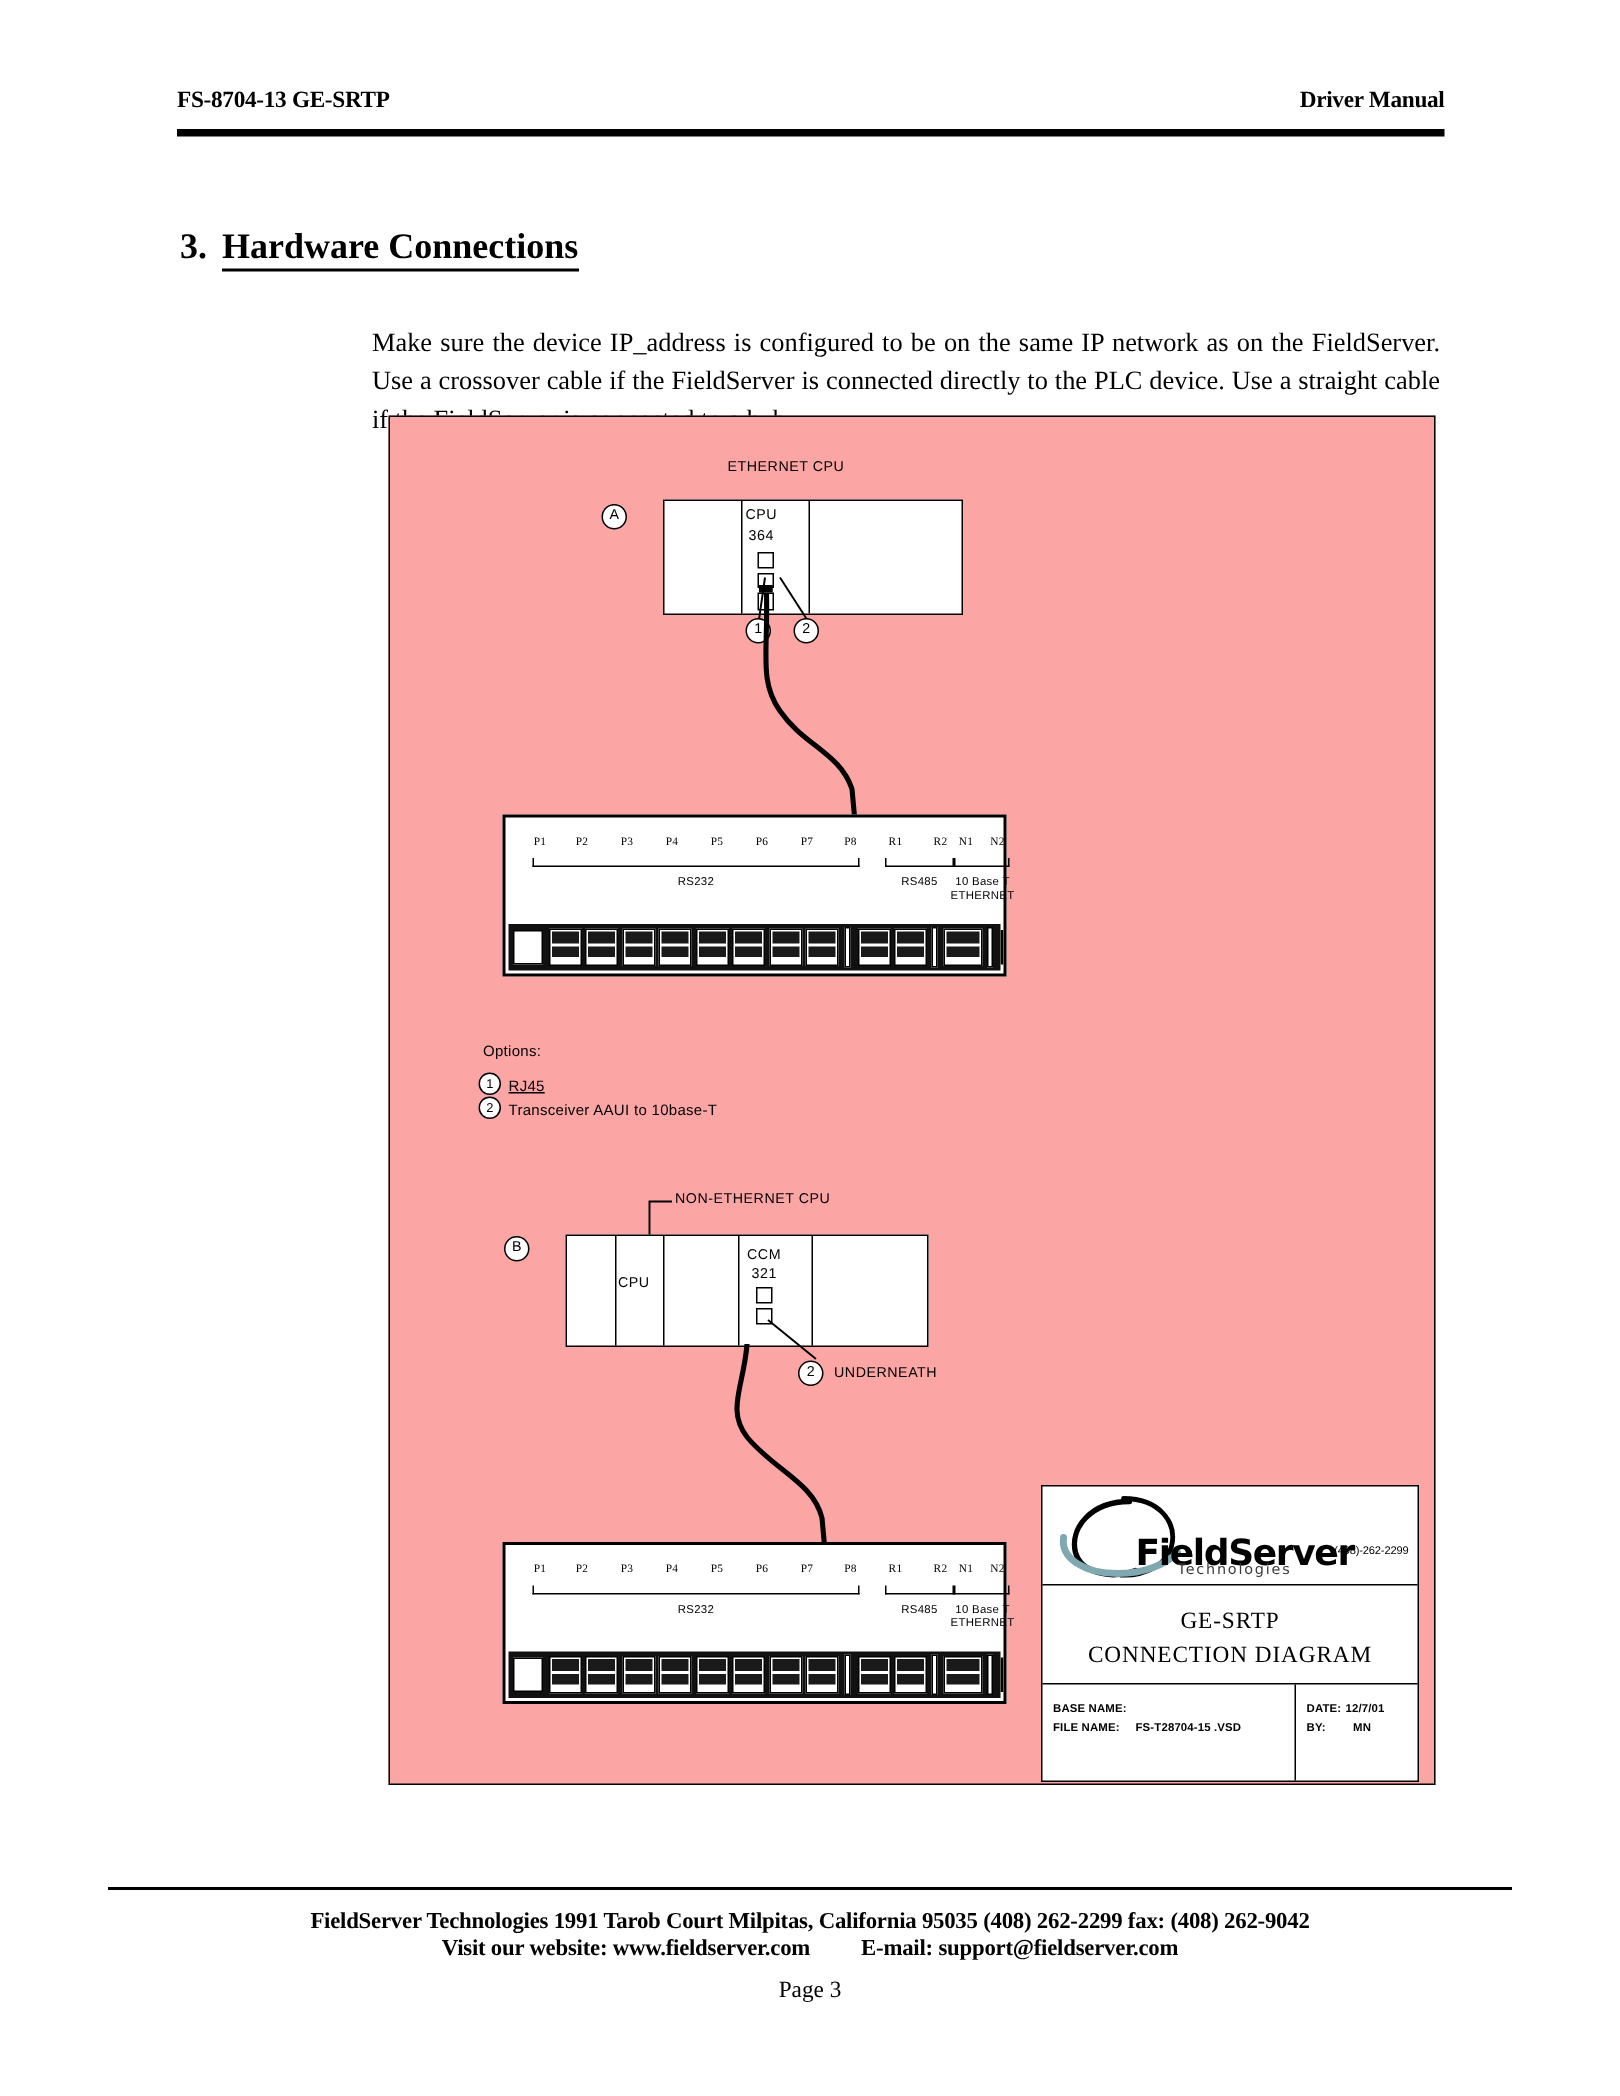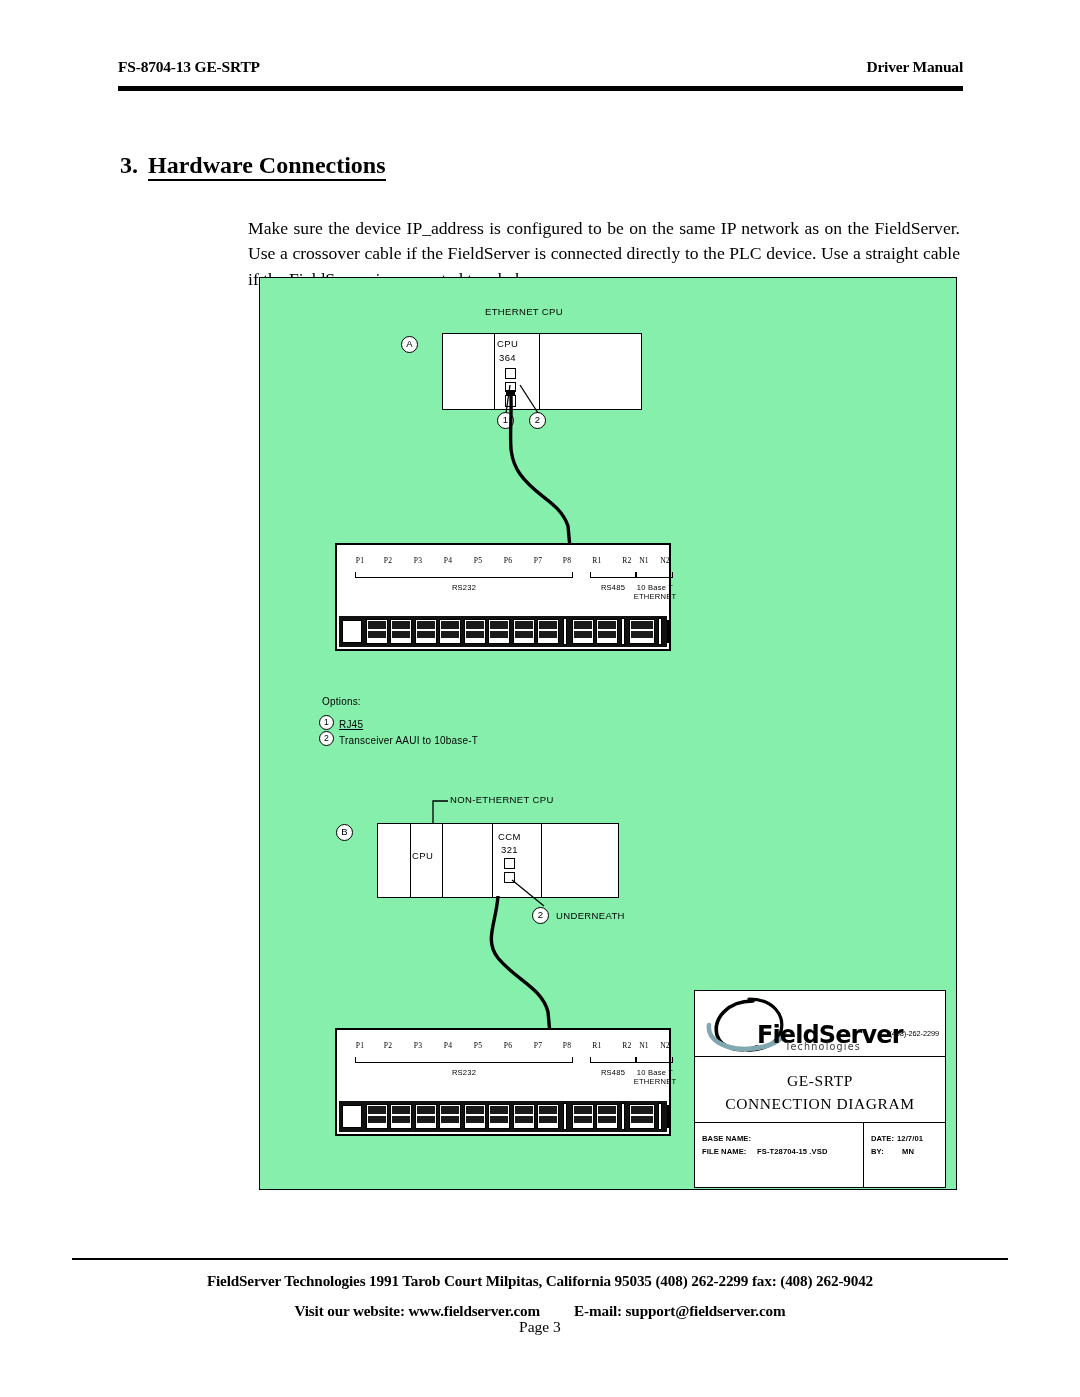--- a/index.html
+++ b/index.html
@@ -83,21 +83,21 @@
 
   
   .diagram {
     position: absolute;
     left: 259px;
     top: 277px;
     width: 698px;
     height: 913px;
     border: 1.6px solid #000;
     box-sizing: border-box;
-    background: #86efac;
+    background: #fca5a5;
     font-family: "Liberation Sans", sans-serif;
   }
   .dg-label {
     position: absolute;
     font-family: "Liberation Sans", sans-serif;
     font-size: 9.5px;
     letter-spacing: 0.35px;
     white-space: nowrap;
     color: #000;
   }
@@ -326,21 +326,21 @@
     left: 0; top: 14px;
     width: 936px;
     font-family: "Liberation Serif", serif;
     font-weight: bold;
     font-size: 15.2px;
     letter-spacing: -0.15px;
     white-space: nowrap;
   }
   .page-footer .ft-l2 {
     position: absolute;
-    left: 0; top: 44px;
+    left: 0; top: 32px;
     width: 936px;
     font-family: "Liberation Serif", serif;
     font-weight: bold;
     font-size: 15.2px;
     letter-spacing: -0.15px;
   }
   .page-footer .ft-l2 .gapsp { display: inline-block; width: 34px; }
   .page-footer .ft-page {
     position: absolute;
     left: 0; top: 60px;

